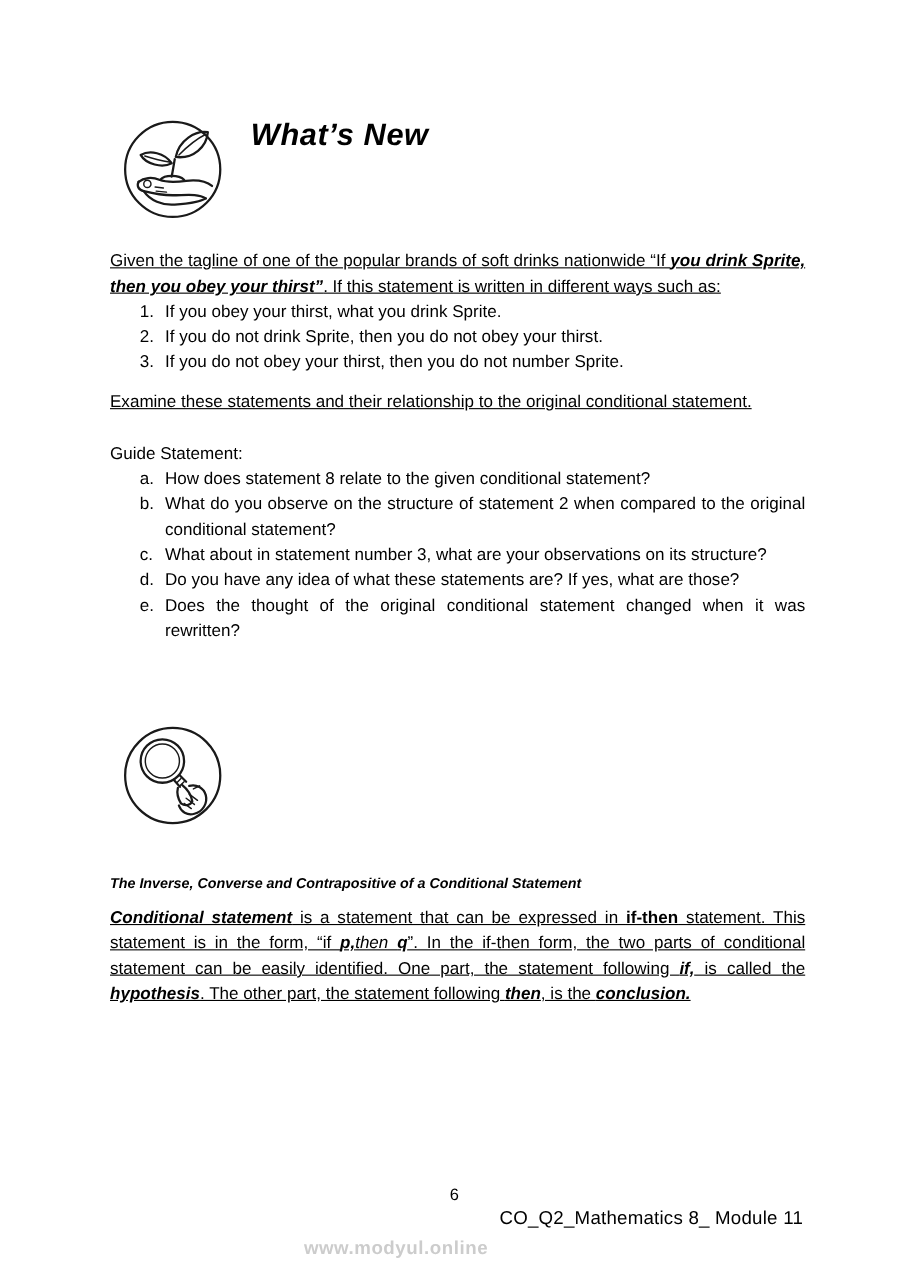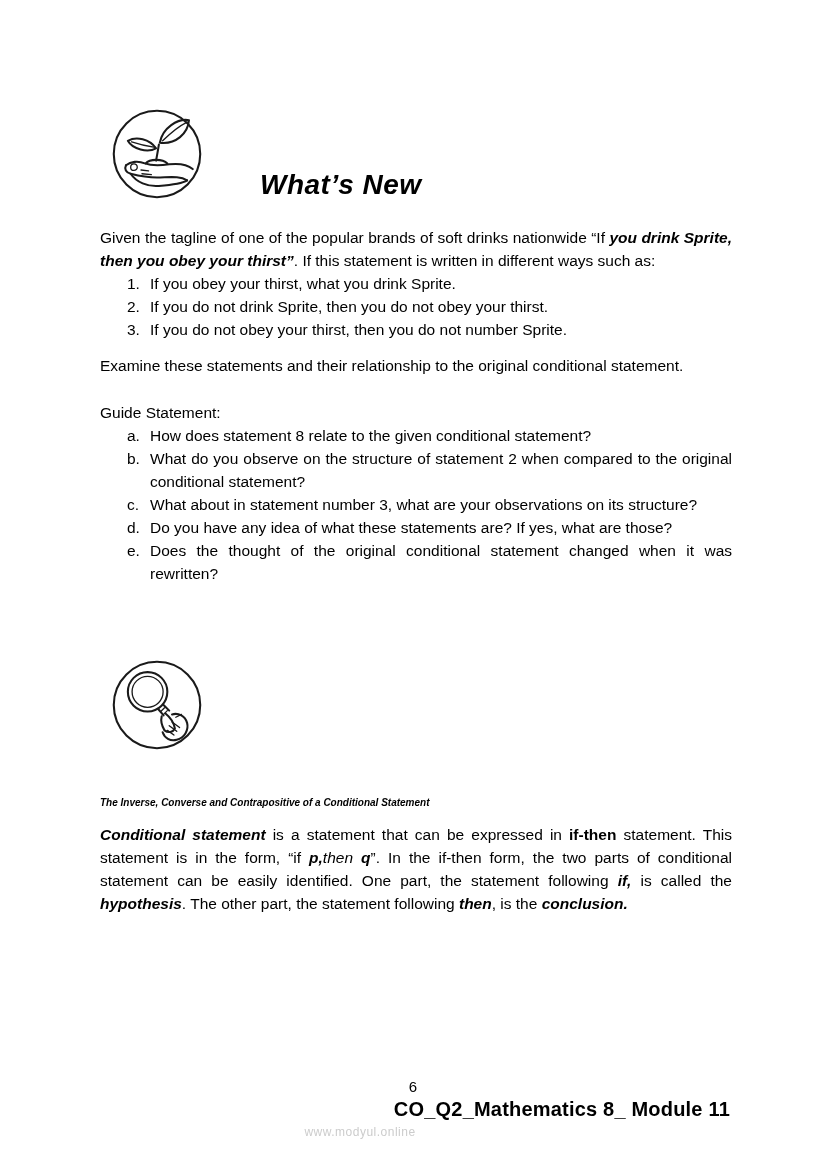--- a/index.html
+++ b/index.html
@@ -11,76 +11,76 @@
     background: #ffffff;
     font-family: "Liberation Sans", sans-serif;
     color: #000000;
     overflow: hidden;
     margin: 0 auto;
   }
   .section-header {
     position: absolute;
     left: 110px;
     display: flex;
-    align-items: flex-end;
-    gap: 32px;
+    align-items: flex-start;
   }
   .section-icon { width: 94px; height: 94px; flex: 0 0 auto; }
   .section-title {
     font-size: 28px;
     font-weight: bold;
     font-style: italic;
     margin-left: 24px;
     letter-spacing: 0.5px;
   }
   .content {
     position: absolute;
     left: 100px;
     width: 632px;
     font-size: 15.5px;
     line-height: 23px;
   }
-  .para { text-align: justify; }
+  .para { text-align: justify; text-decoration: underline; }
   .li { display: flex; margin-left: 27px; }
   .li .marker { width: 23px; flex: 0 0 auto; }
   .li .li-text { flex: 1; text-align: justify; }
   .mt-15 { margin-top: 13px; }
   .mt-24 { margin-top: 24px; }
   .mt-9  { margin-top: 9px; }
   .bi-heading {
     font-weight: bold;
     font-style: italic;
-    font-size: 10px;
+    font-size: 13px;
     line-height: 23px;
   }
   .page-number {
     position: absolute;
     top: 1078px;
     left: 0;
     width: 826px;
     text-align: center;
     font-size: 15px;
   }
   .footer-text {
     position: absolute;
     top: 1098px;
     right: 96px;
-    font-size: 20px;
-    font-weight: bold;
+    font-size: 17px;
+    font-weight: normal;
     letter-spacing: 0.2px;
   }
   .watermark {
     position: absolute;
     top: 1125px;
     left: 0;
     width: 720px;
     text-align: center;
-    font-size: 12px;
+    font-size: 17px;
     color: #cccccc;
     letter-spacing: 0.5px;
+    font-weight: bold;
   }
   svg .ln { fill: none; stroke: #1a1a1a; stroke-width: 2.2; stroke-linecap: round; stroke-linejoin: round; }
   svg .thin { stroke-width: 1.4; }
 </style>
 </head>
 <body>
 
 <div class="page">
 
   <div class="section-header" style="top:107px;">

